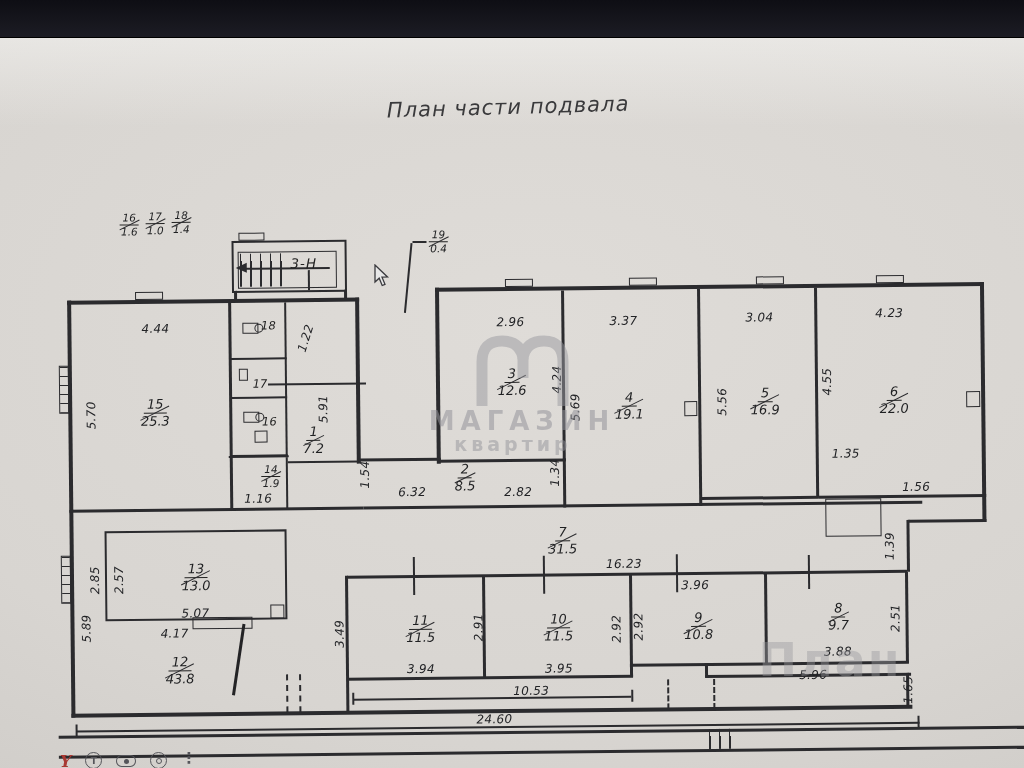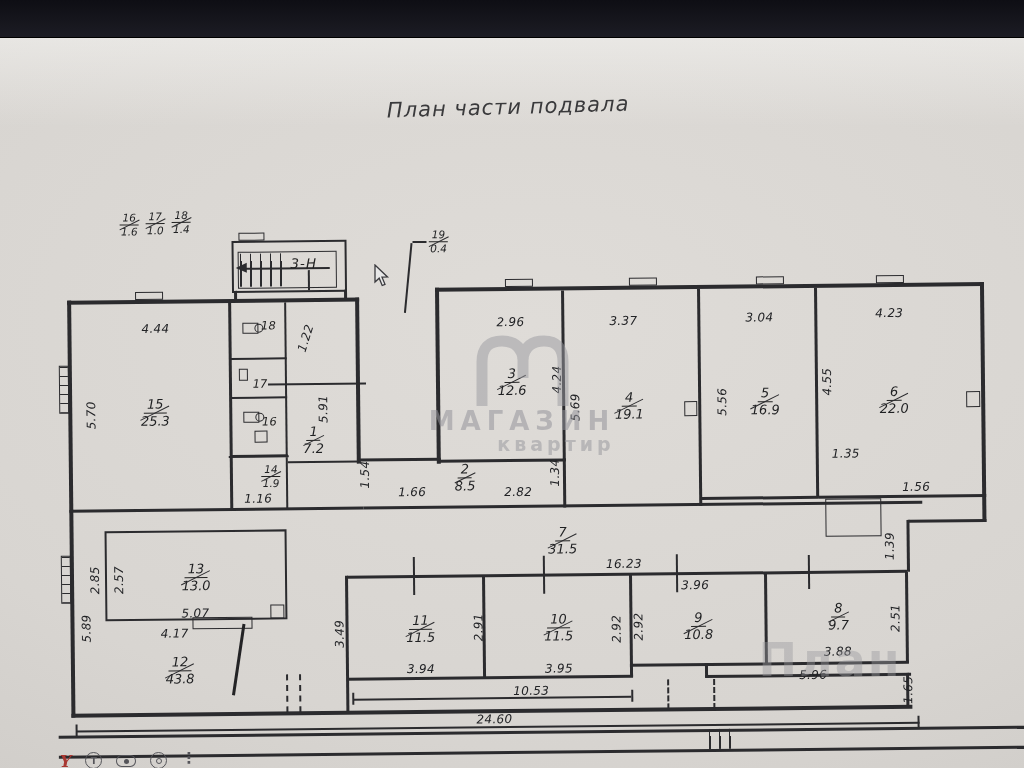--- a/index.html
+++ b/index.html
@@ -45,21 +45,21 @@
   .wcnum{position:absolute;transform:translate(-50%,-50%);
     font:italic 11.5px "DejaVu Sans",sans-serif;color:#222;}
   .stair-label{position:absolute;transform:translate(-50%,-50%);
     font:italic 13.5px "DejaVu Sans",sans-serif;color:#222;letter-spacing:1px;white-space:nowrap;}
 
   
   .wm-logo{position:absolute;opacity:.5;}
   .wm-brand{position:absolute;transform:translate(-50%,-50%);
     font:bold 26px "DejaVu Sans",sans-serif;color:rgba(148,148,154,.55);letter-spacing:6px;white-space:nowrap;}
   .wm-sub{position:absolute;transform:translate(-50%,-50%);
-    font:bold 19px "DejaVu Sans",sans-serif;color:rgba(148,148,154,.5);letter-spacing:4px;white-space:nowrap;margin-left:43px;}
+    font:bold 19px "DejaVu Sans",sans-serif;color:rgba(148,148,154,.5);letter-spacing:4px;white-space:nowrap;}
   .wm-cian{position:absolute;transform:translate(-50%,-50%);
     font:bold 46px "DejaVu Sans",sans-serif;color:rgba(152,152,158,.42);letter-spacing:2px;white-space:nowrap;}
   .wm-cian-id{position:absolute;transform:translate(-50%,-50%);
     font:bold 19px "DejaVu Sans",sans-serif;color:rgba(152,152,158,.5);letter-spacing:2px;white-space:nowrap;}
 
   
   .tbrow{position:absolute;left:60px;top:752px;display:flex;align-items:flex-start;gap:14px;z-index:30;}
   .tb-red{font:bold italic 16px "DejaVu Serif",serif;color:#a83832;}
   .tb-circle{width:17px;height:17px;border:1.6px solid #55555a;border-radius:50%;box-sizing:border-box;
     display:flex;align-items:center;justify-content:center;font:bold 9px "DejaVu Sans",sans-serif;color:#55555a;}
@@ -267,21 +267,21 @@
       <span class="dim" style="left:624px;top:322px">3.37</span>
       <span class="dim v" style="left:557px;top:380px">4.24</span>
       <span class="dim v" style="left:575px;top:408px">5.69</span>
       <span class="dim" style="left:760px;top:320px">3.04</span>
       <span class="dim" style="left:890px;top:317px">4.23</span>
       <span class="dim v" style="left:722px;top:404px">5.56</span>
       <span class="dim v" style="left:827px;top:385px">4.55</span>
       <span class="dim" style="left:845px;top:457px">1.35</span>
       <span class="dim" style="left:915px;top:491px">1.56</span>
       <span class="dim v" style="left:364px;top:473px">1.54</span>
-      <span class="dim" style="left:411px;top:491px">1.66</span>
+      <span class="dim" style="left:411px;top:491px">6.32</span>
       <span class="dim" style="left:517px;top:492px">2.82</span>
       <span class="dim v" style="left:554px;top:473px">1.34</span>
       <span class="dim" style="left:257px;top:496px">1.16</span>
       <span class="dim" style="left:622px;top:565px">16.23</span>
       <span class="dim" style="left:693px;top:587px">3.96</span>
       <span class="dim v" style="left:93px;top:576px">2.85</span>
       <span class="dim v" style="left:117px;top:576px">2.57</span>
       <span class="dim" style="left:193px;top:610px">5.07</span>
       <span class="dim" style="left:172px;top:630px">4.17</span>
       <span class="dim v" style="left:84px;top:624px">5.89</span>

